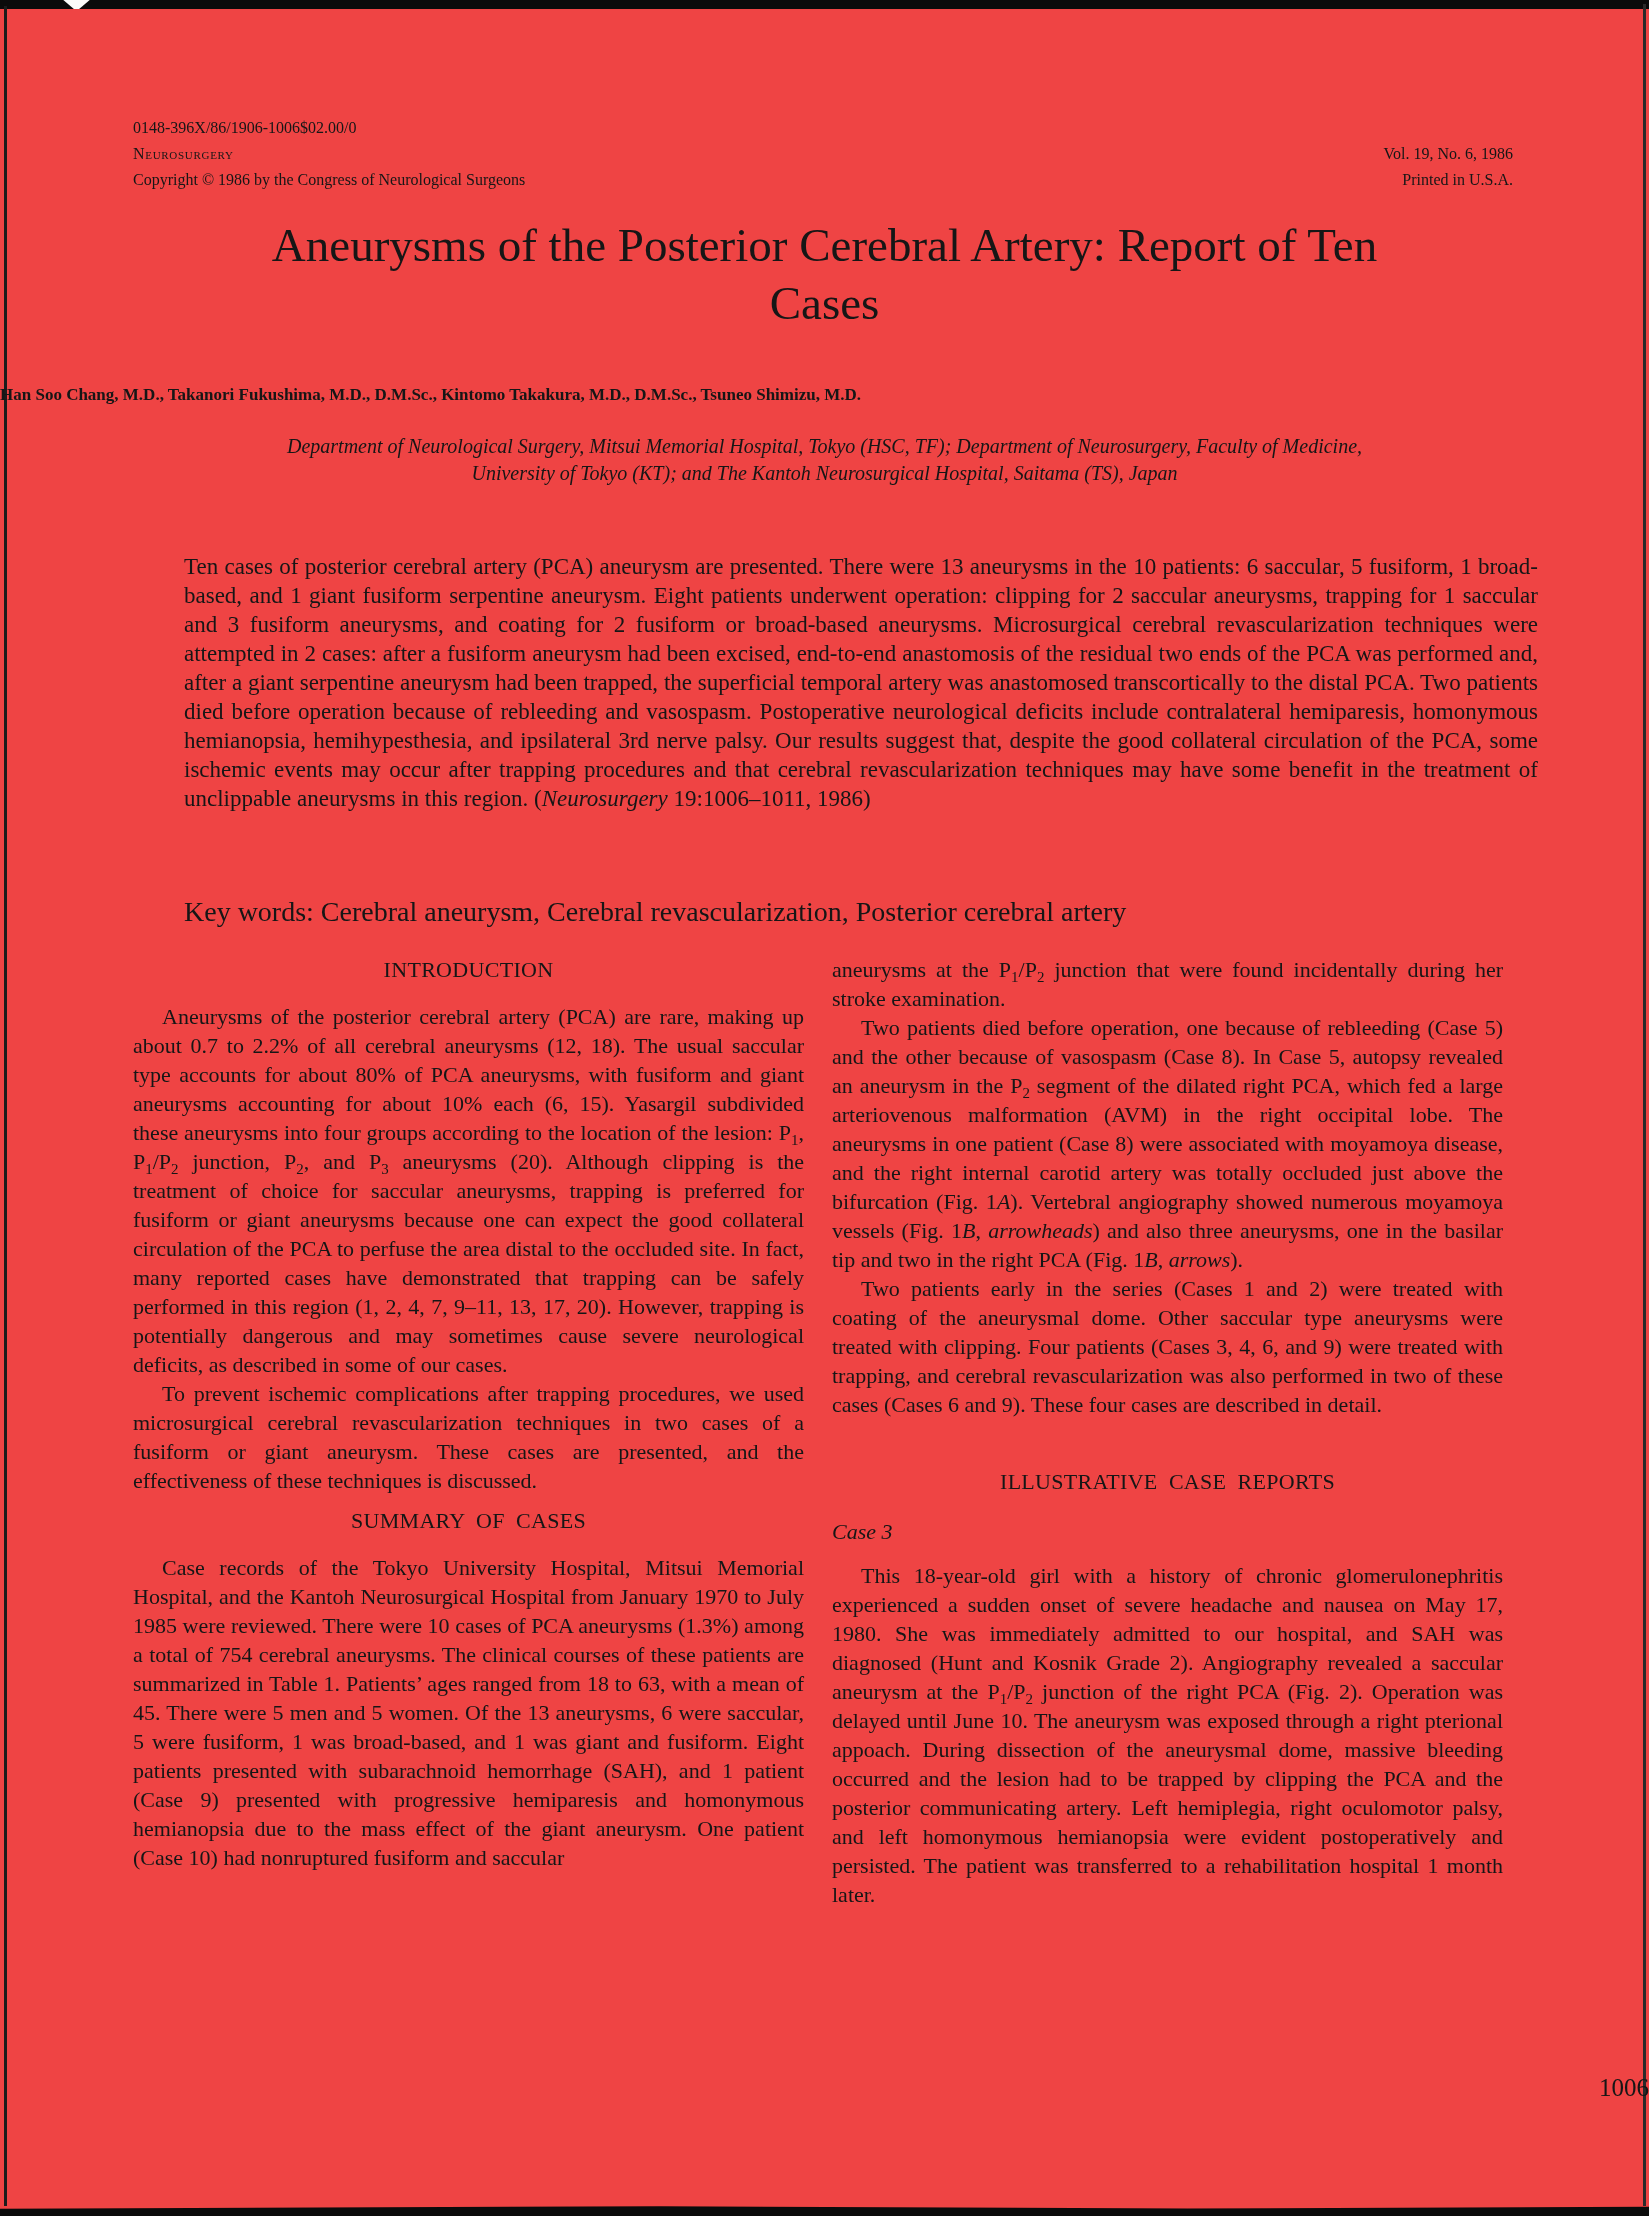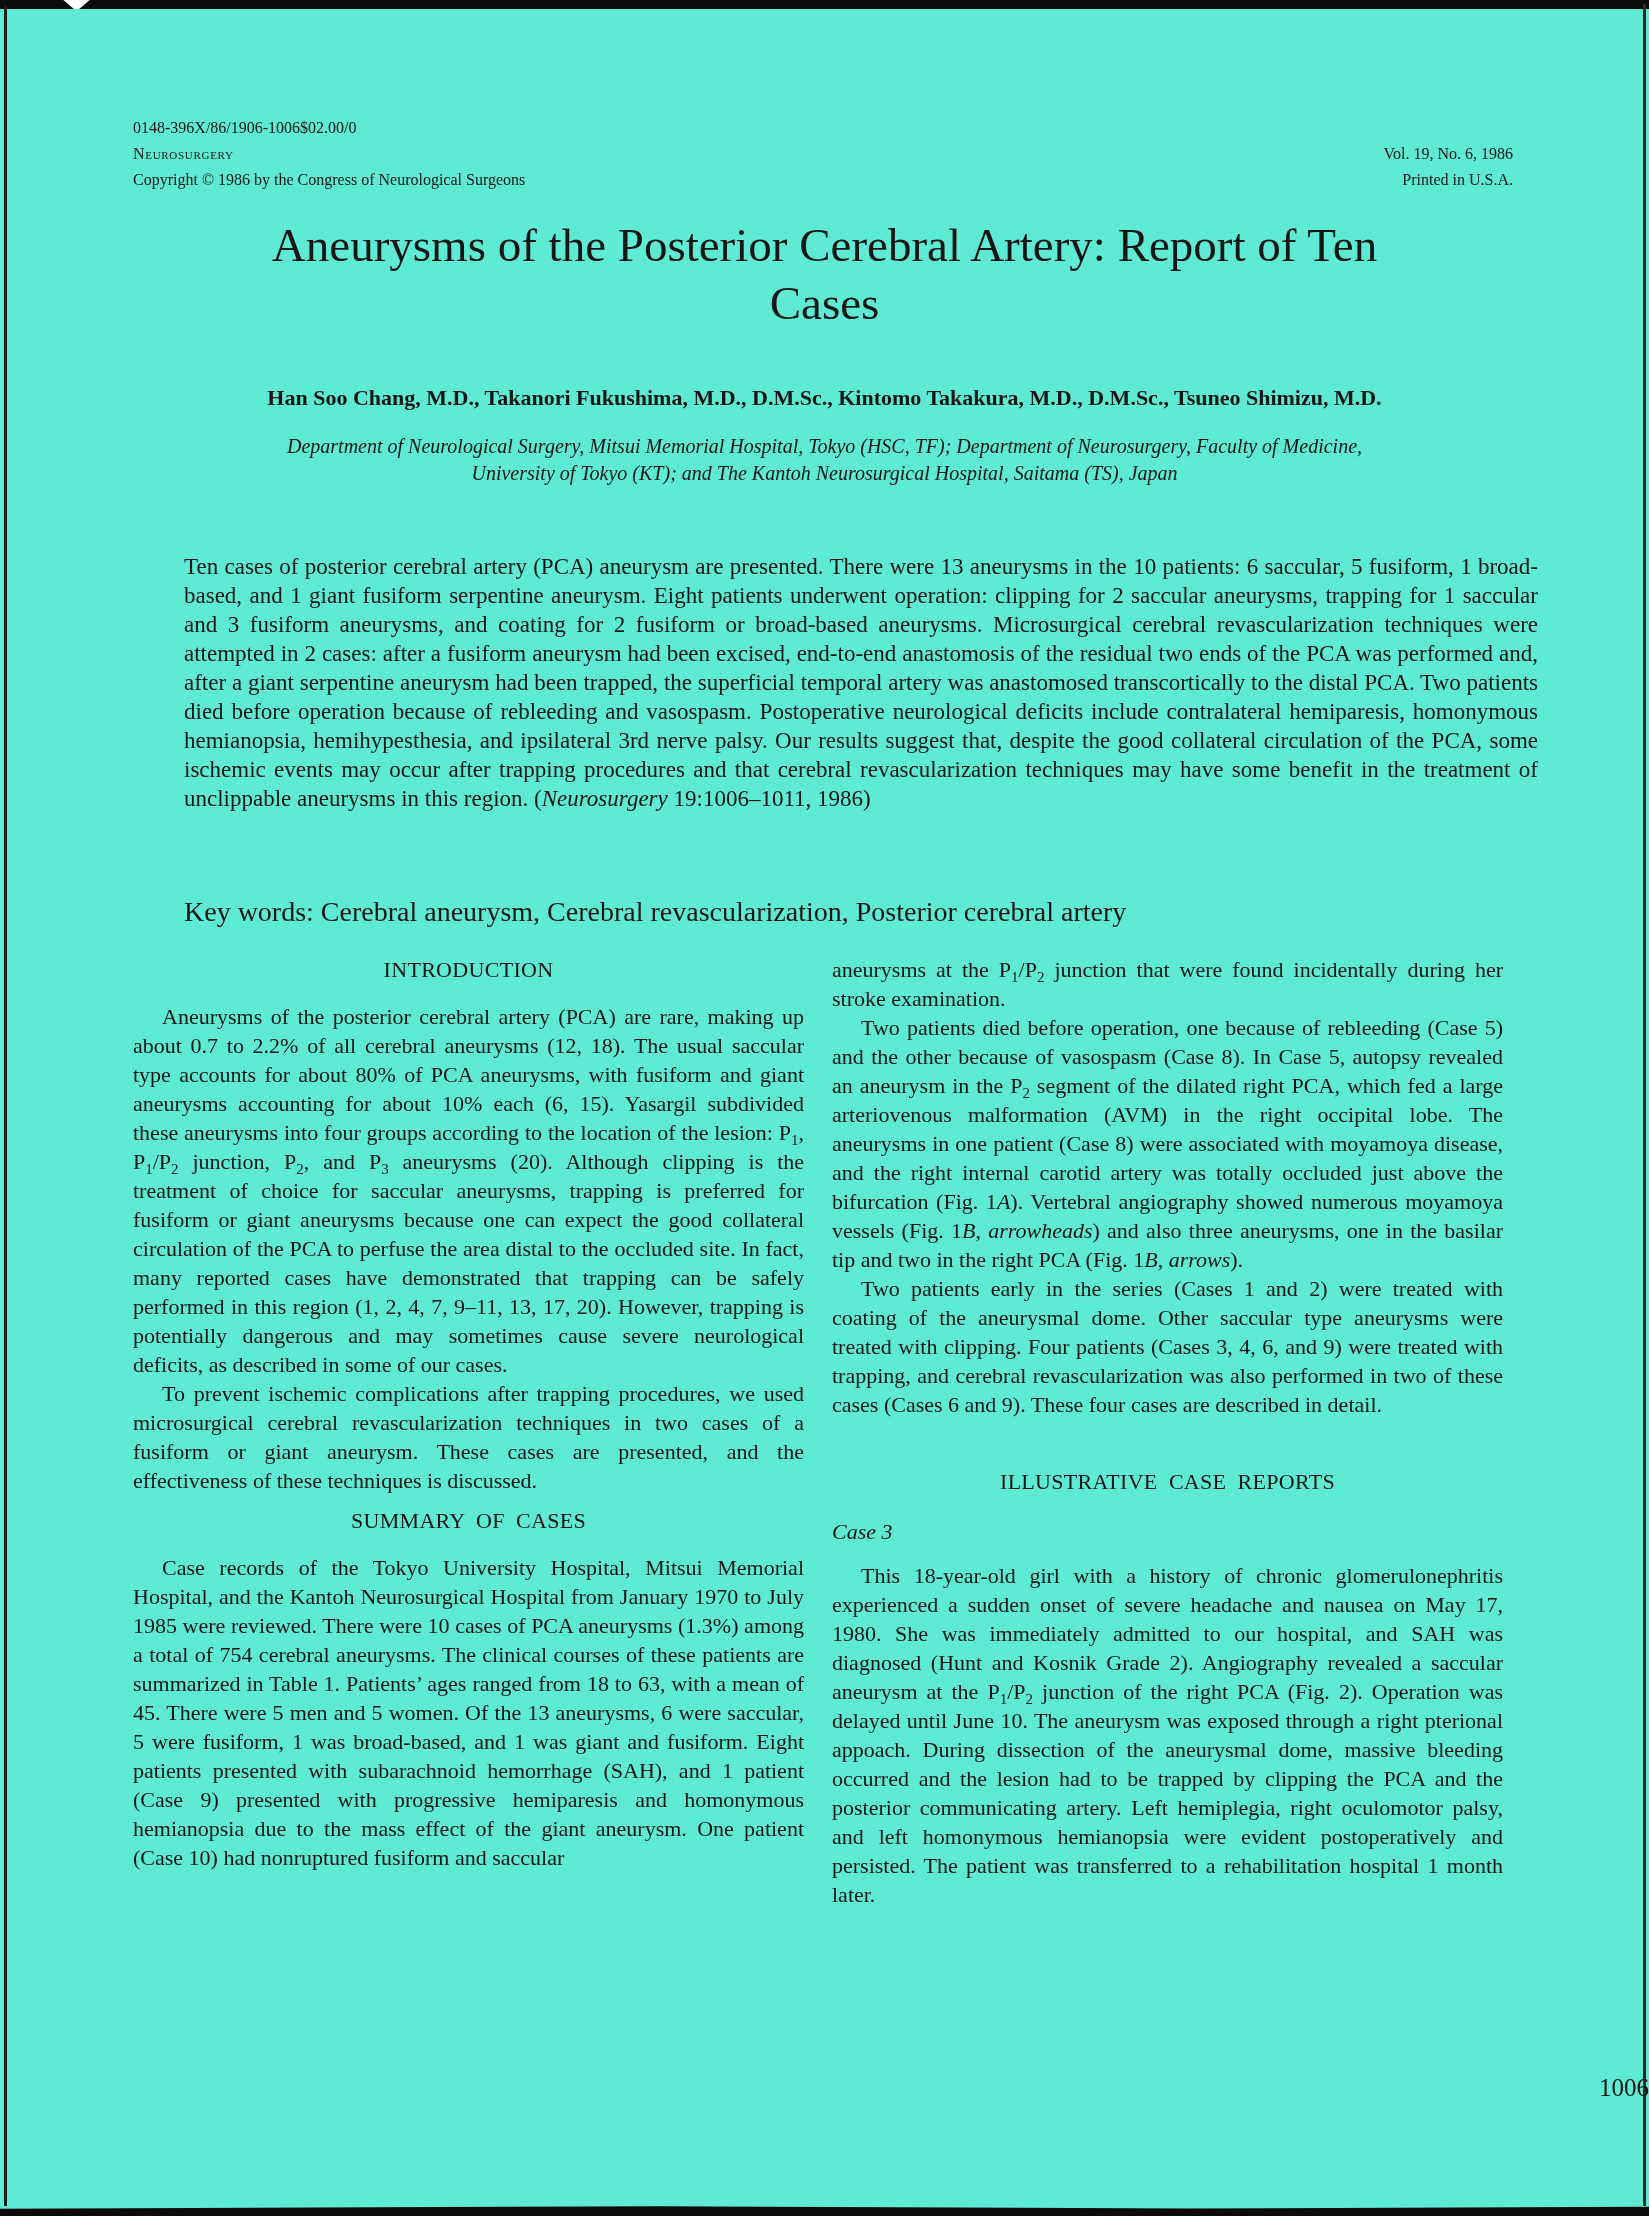--- a/index.html
+++ b/index.html
@@ -1,19 +1,19 @@
 <!DOCTYPE html>
 <html style="font-size:11px"><head>
 <meta charset="utf-8">
 <style>
   html,body { margin:0; padding:0; background:#e8e8e6; }
   #sheet {
     position:relative;
     width:1649px; height:2216px;
-    background:#5eead4;
+    background:#ef4444;
     color:#161616;
     font-family:"Liberation Serif","DejaVu Serif",serif;
     overflow:hidden;
   }
   .it { font-style:italic; }
   sub { font-size:68%; line-height:0; }
 
   
   .edge-top { position:absolute; top:0; left:0; width:100%; height:9px; background:#0b0b0b; }
   .edge-top-notch { position:absolute; top:0; left:60px; width:33px; height:9px; background:#fcfcfa;
@@ -25,22 +25,22 @@
 
   
   .masthead { position:absolute; top:115px; left:133px; right:136px; font-size:16px; line-height:26px; }
   .masthead .left { float:left; }
   .masthead .right { float:right; text-align:right; padding-top:26px; }
   .journal-name { font-variant:small-caps; letter-spacing:0.7px; }
 
   
   .title { position:absolute; top:216px; left:0; width:100%; text-align:center;
     font-size:47px; line-height:58px; }
-  .authors { position:absolute; top:385px; left:0; width:100%; text-align:center;
-    font-size:22px; font-weight:bold; }
+  .authors { position:absolute; top:385px; left:0; width:100%; 
+    font-size:17px; font-weight:bold; }
   .affiliation { position:absolute; top:433px; left:0; width:100%; text-align:center;
     font-size:20px; font-style:italic; line-height:27px; }
 
   
   .abstract { position:absolute; top:552px; left:184px; width:1354px;
     font-size:23px; line-height:29px; text-align:justify; }
   .keywords { position:absolute; top:896px; left:184px; width:1354px; font-size:28px; }
 
   
   .cols { position:absolute; top:955px; left:133px; width:1390px;

